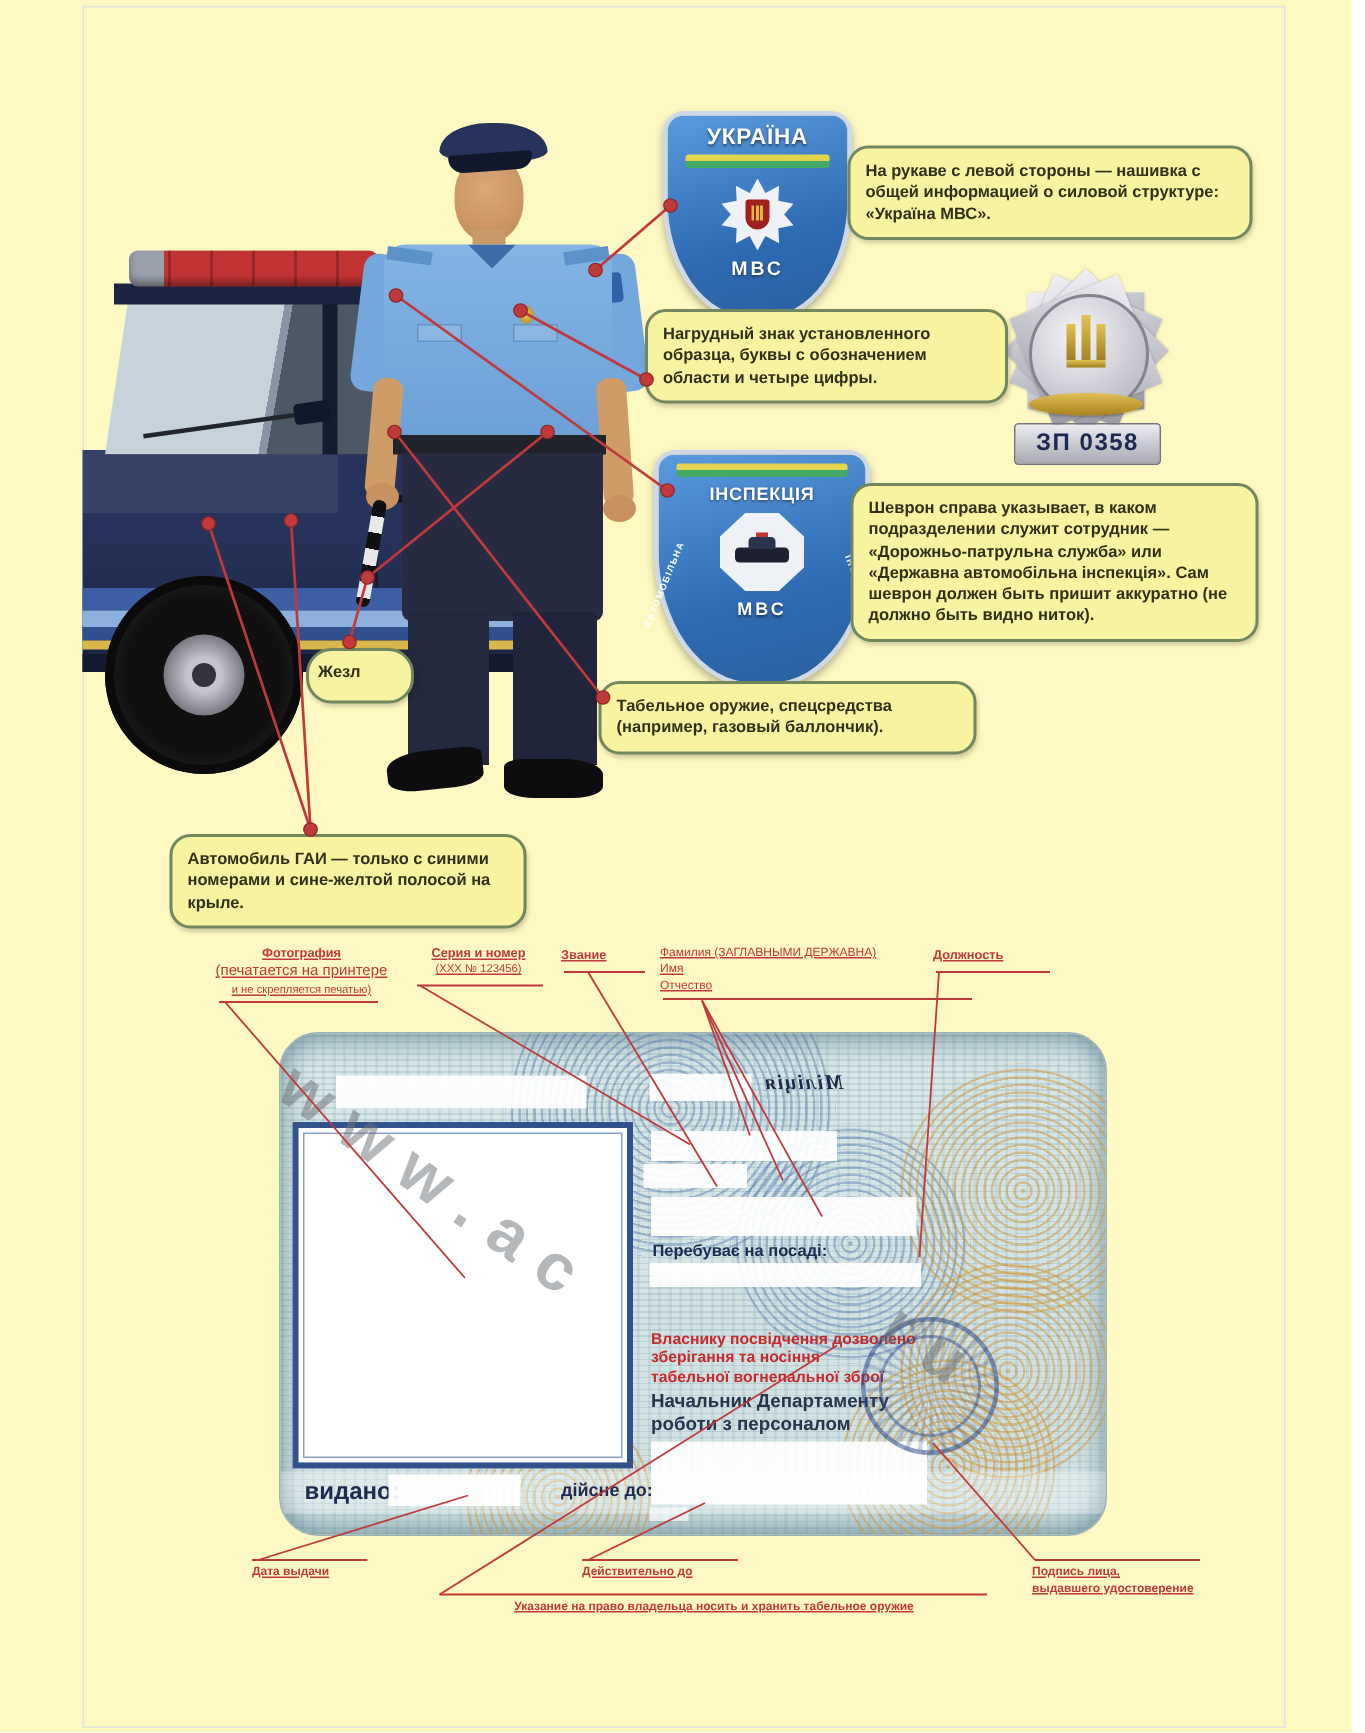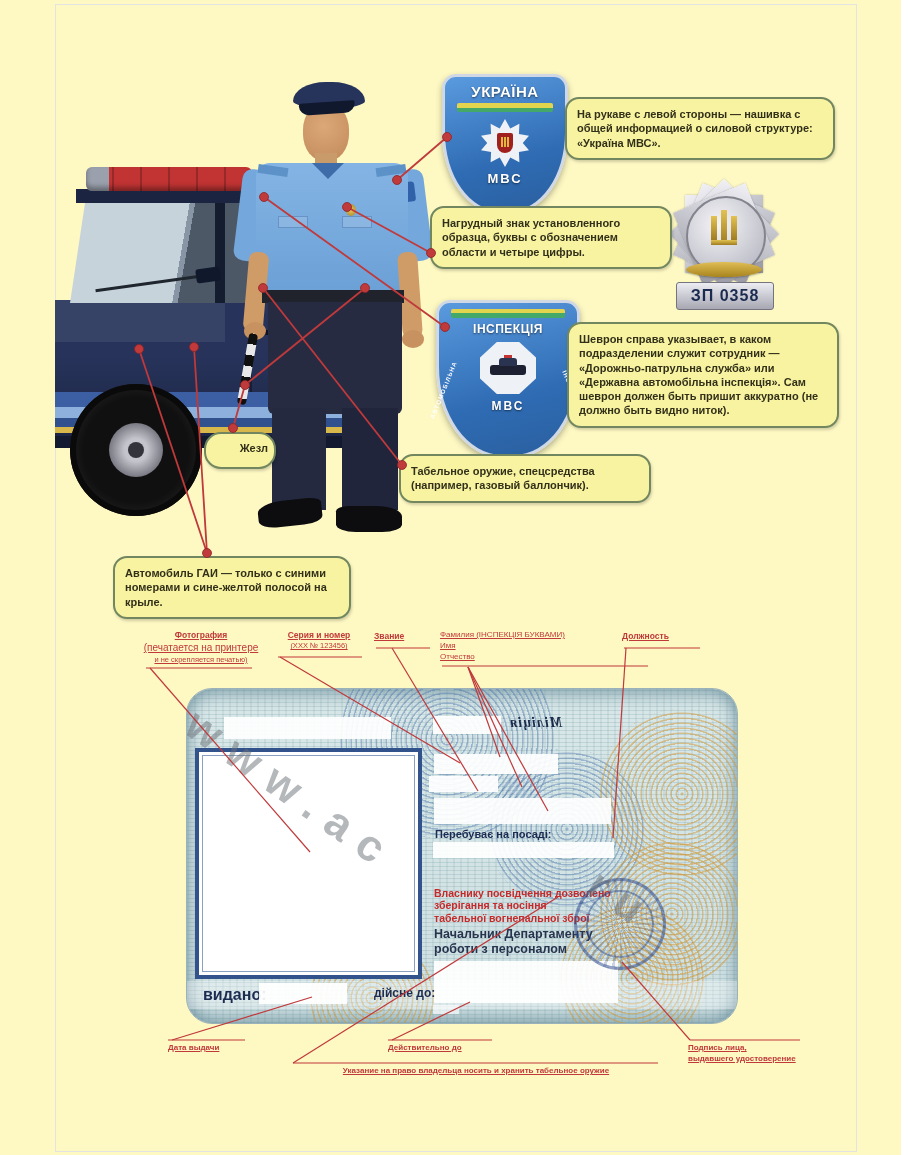--- a/index.html
+++ b/index.html
@@ -2,21 +2,21 @@
 <html><head>
 <meta charset="utf-8">
 <style>
   html,body{margin:0;padding:0;background:#fff;}
   .stage{position:relative;width:901px;height:1155px;background:#fef9c3;overflow:hidden;
          font-family:"Liberation Sans",sans-serif;}
   .frame{position:absolute;left:55px;top:4px;width:800px;height:1146px;border:1px solid #e3e3e3;}
   .callout{position:absolute;background:#f7f3a1;border:2px solid #72875f;border-radius:14px;
            padding:8px 10px;font-size:11px;line-height:1.3;font-weight:700;color:#33301a;
            box-shadow:1px 2px 3px rgba(0,0,0,.18);z-index:6;}
-  .pill{border-radius:17px;text-align:right;padding:7px 6px 6px;}
+  .pill{border-radius:17px;text-align:left;padding:7px 6px 6px;}
 
   
   .car{position:absolute;left:0;top:0;z-index:1;}
   .lightbar{position:absolute;left:86px;top:167px;width:166px;height:24px;border-radius:6px;
     background:linear-gradient(90deg,#9aa0ac 0 14%,#c23434 14%),#c23434;
     background-blend-mode:normal;box-shadow:inset 0 -4px 5px rgba(0,0,0,.35);}
   .lightbar:after{content:"";position:absolute;inset:0;border-radius:6px;
     background:repeating-linear-gradient(90deg,transparent 0 26px,rgba(0,0,0,.22) 26px 28px);}
   .roof{position:absolute;left:76px;top:189px;width:232px;height:14px;background:#1b2441;}
   .glass{position:absolute;left:70px;top:201px;width:255px;height:102px;
@@ -252,21 +252,21 @@
     <div class="b">Фотография</div>
     <div style="font-size:10px;">(печатается на принтере</div>
     <div style="font-size:7.5px;">и не скрепляется печатью)</div>
   </div>
   <div class="redlbl" style="left:274px;top:630px;width:90px;text-align:center;">
     <div class="b">Серия и номер</div>
     <div style="font-size:7.5px;">(XXX № 123456)</div>
   </div>
   <div class="redlbl b" style="left:374px;top:631px;width:56px;font-weight:700;font-size:8.5px;">Звание</div>
   <div class="redlbl" style="left:440px;top:630px;width:215px;">
-    <div>Фамилия (ІНСПЕКЦІЯ БУКВАМИ)</div>
+    <div>Фамилия (ЗАГЛАВНЫМИ ДЕРЖАВНА)</div>
     <div>Имя</div>
     <div>Отчество</div>
   </div>
   <div class="redlbl b" style="left:622px;top:631px;width:80px;font-weight:700;font-size:8.5px;">Должность</div>
 
   <div class="card">
     <div class="guillb" style="left:150px;top:-50px;width:220px;height:200px;"></div>
     <div class="guillb" style="left:300px;top:60px;width:160px;height:160px;"></div>
     <div class="guill" style="right:-30px;top:20px;width:170px;height:170px;"></div>
     <div class="guill" style="right:-10px;top:150px;width:150px;height:150px;"></div>

